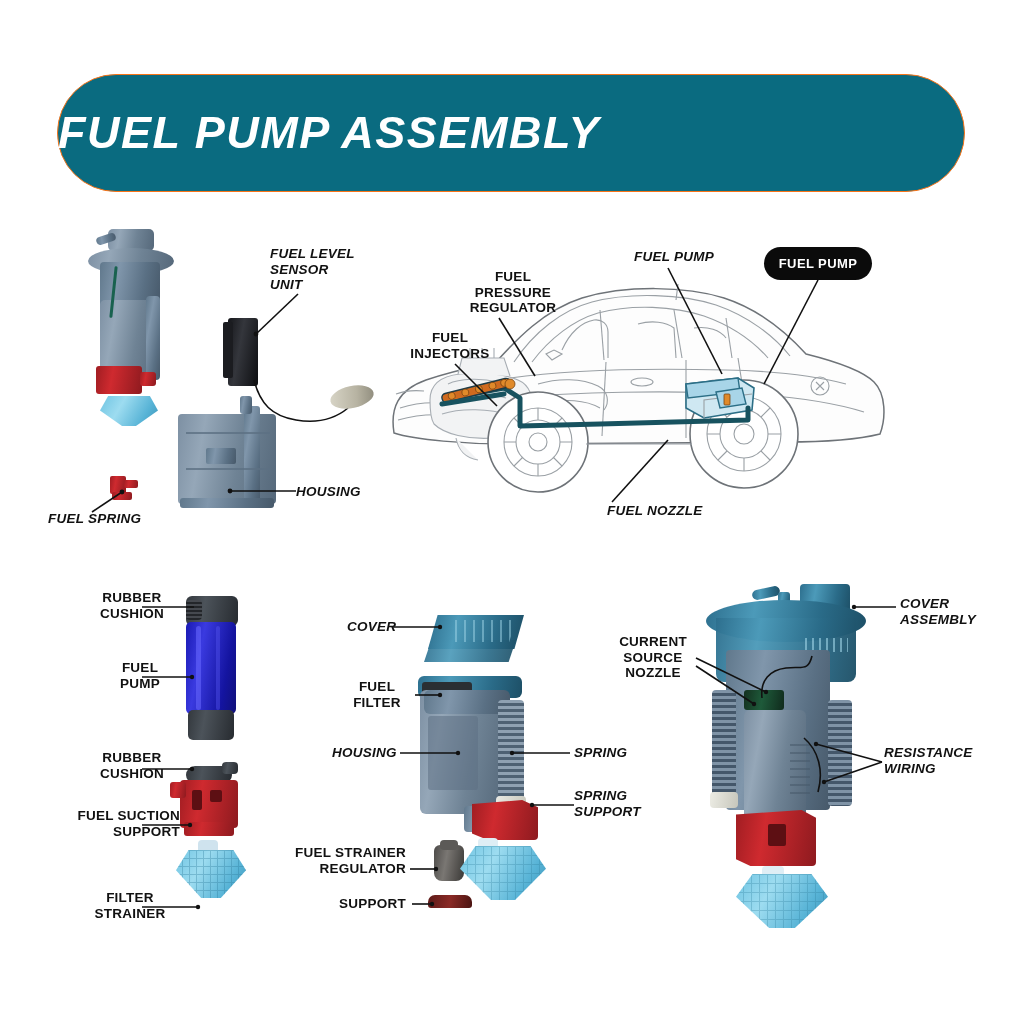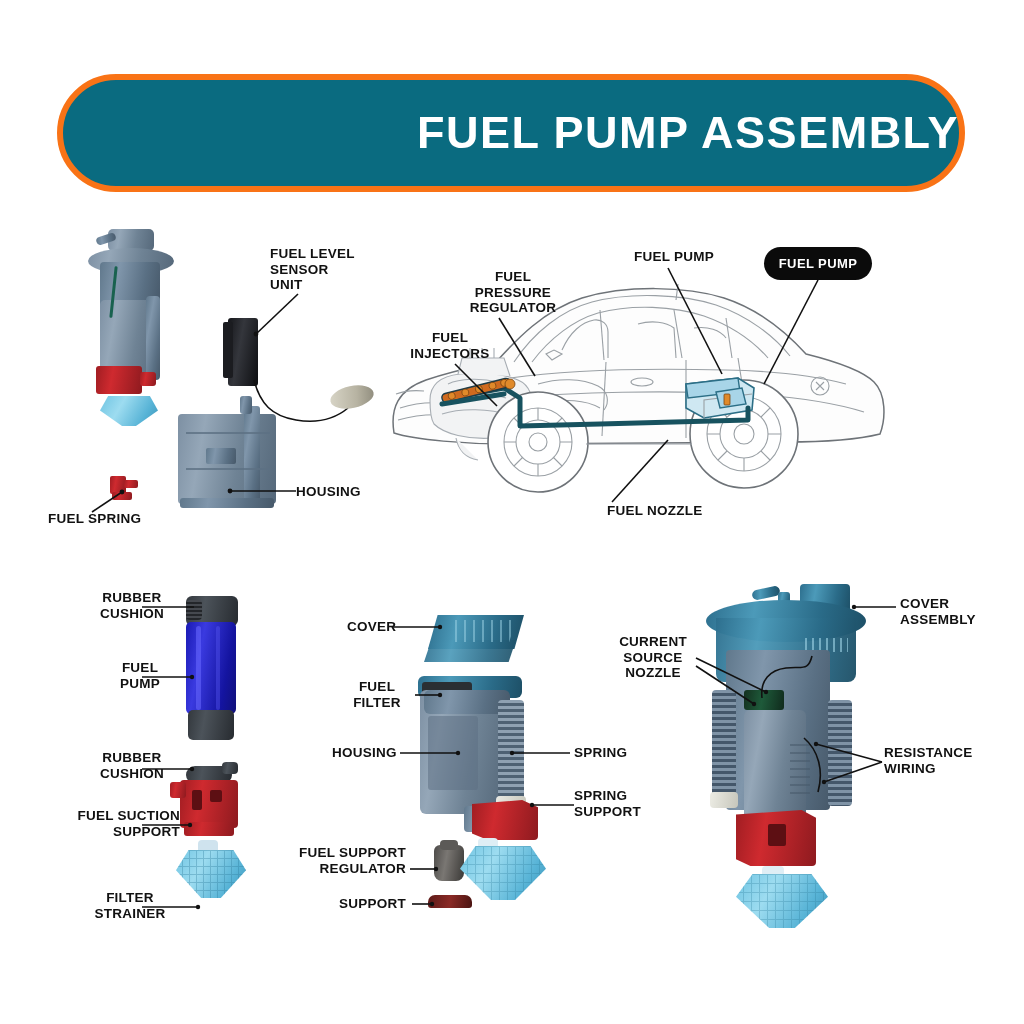--- a/index.html
+++ b/index.html
@@ -2,31 +2,31 @@
 <html><head>
 <meta charset="utf-8">
 <style>
   html,body{margin:0;padding:0;background:#ffffff;}
   body{width:1024px;height:1024px;overflow:hidden;
        font-family:"Liberation Sans","DejaVu Sans",sans-serif;}
   #page{position:relative;width:1024px;height:1024px;background:#fff;}
 
   
   .banner{position:absolute;left:57px;top:74px;width:908px;height:118px;
-          background:#0a6b80;border:6px solid #f97316;border-radius:59px;
-          box-sizing:border-box;display:flex;align-items:center;justify-content:flex-end;}
+          background:#0a6b80;border:1px solid #f97316;border-radius:59px;
+          box-sizing:border-box;display:flex;align-items:center;justify-content:flex-start;font-style:italic;}
   .banner-title{color:#ffffff;font-size:45px;font-weight:bold;letter-spacing:1.5px;
                 font-family:"Liberation Sans",sans-serif;white-space:nowrap;}
 
   
   .lbl{position:absolute;color:#111;font-size:13.5px;font-weight:bold;
        line-height:15.5px;letter-spacing:.25px;white-space:pre-line;}
   .lbl.r{text-align:right;}
   .lbl.c{text-align:center;}
-  .lbl.l{text-align:left;}
+  .lbl.l{text-align:left;font-style:italic;}
   svg.lead{position:absolute;overflow:visible;pointer-events:none;}
   svg.lead line, svg.lead polyline, svg.lead path{stroke:#111;stroke-width:1.6;fill:none;}
 
   
   .badge{position:absolute;left:764px;top:247px;width:108px;height:33px;
          background:#0b0b0b;border-radius:17px;display:flex;align-items:center;
          justify-content:center;}
   .badge span{color:#fff;font-size:13px;font-weight:bold;letter-spacing:.4px;}
 
   
@@ -384,21 +384,21 @@
       <circle cx="4" cy="1" r="2.2" fill="#111" stroke="none"></circle>
     </svg>
 
     <div class="lbl l" style="left:574px;top:788px;width:90px;">SPRING
 SUPPORT</div>
     <svg class="lead" style="left:530px;top:804px;width:48px;height:6px;">
       <line x1="44" y1="1" x2="2" y2="1"></line>
       <circle cx="2" cy="1" r="2.2" fill="#111" stroke="none"></circle>
     </svg>
 
-    <div class="lbl r" style="left:272px;top:845px;width:134px;">FUEL SUPPORT
+    <div class="lbl r" style="left:272px;top:845px;width:134px;">FUEL STRAINER
 REGULATOR</div>
     <svg class="lead" style="left:410px;top:868px;width:34px;height:6px;">
       <line x1="0" y1="1" x2="26" y2="1"></line>
       <circle cx="26" cy="1" r="2.2" fill="#111" stroke="none"></circle>
     </svg>
 
     <div class="lbl r" style="left:300px;top:896px;width:106px;">SUPPORT</div>
     <svg class="lead" style="left:412px;top:903px;width:26px;height:6px;">
       <line x1="0" y1="1" x2="20" y2="1"></line>
       <circle cx="20" cy="1" r="2.2" fill="#111" stroke="none"></circle>

